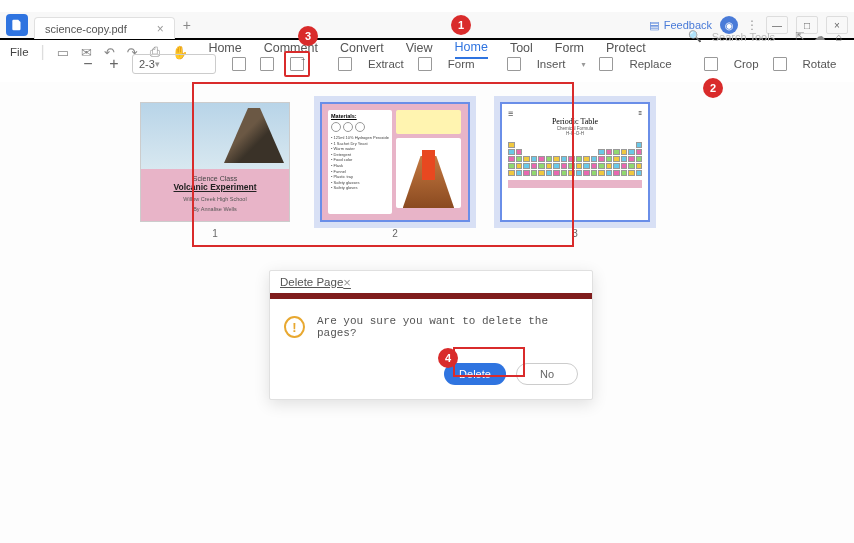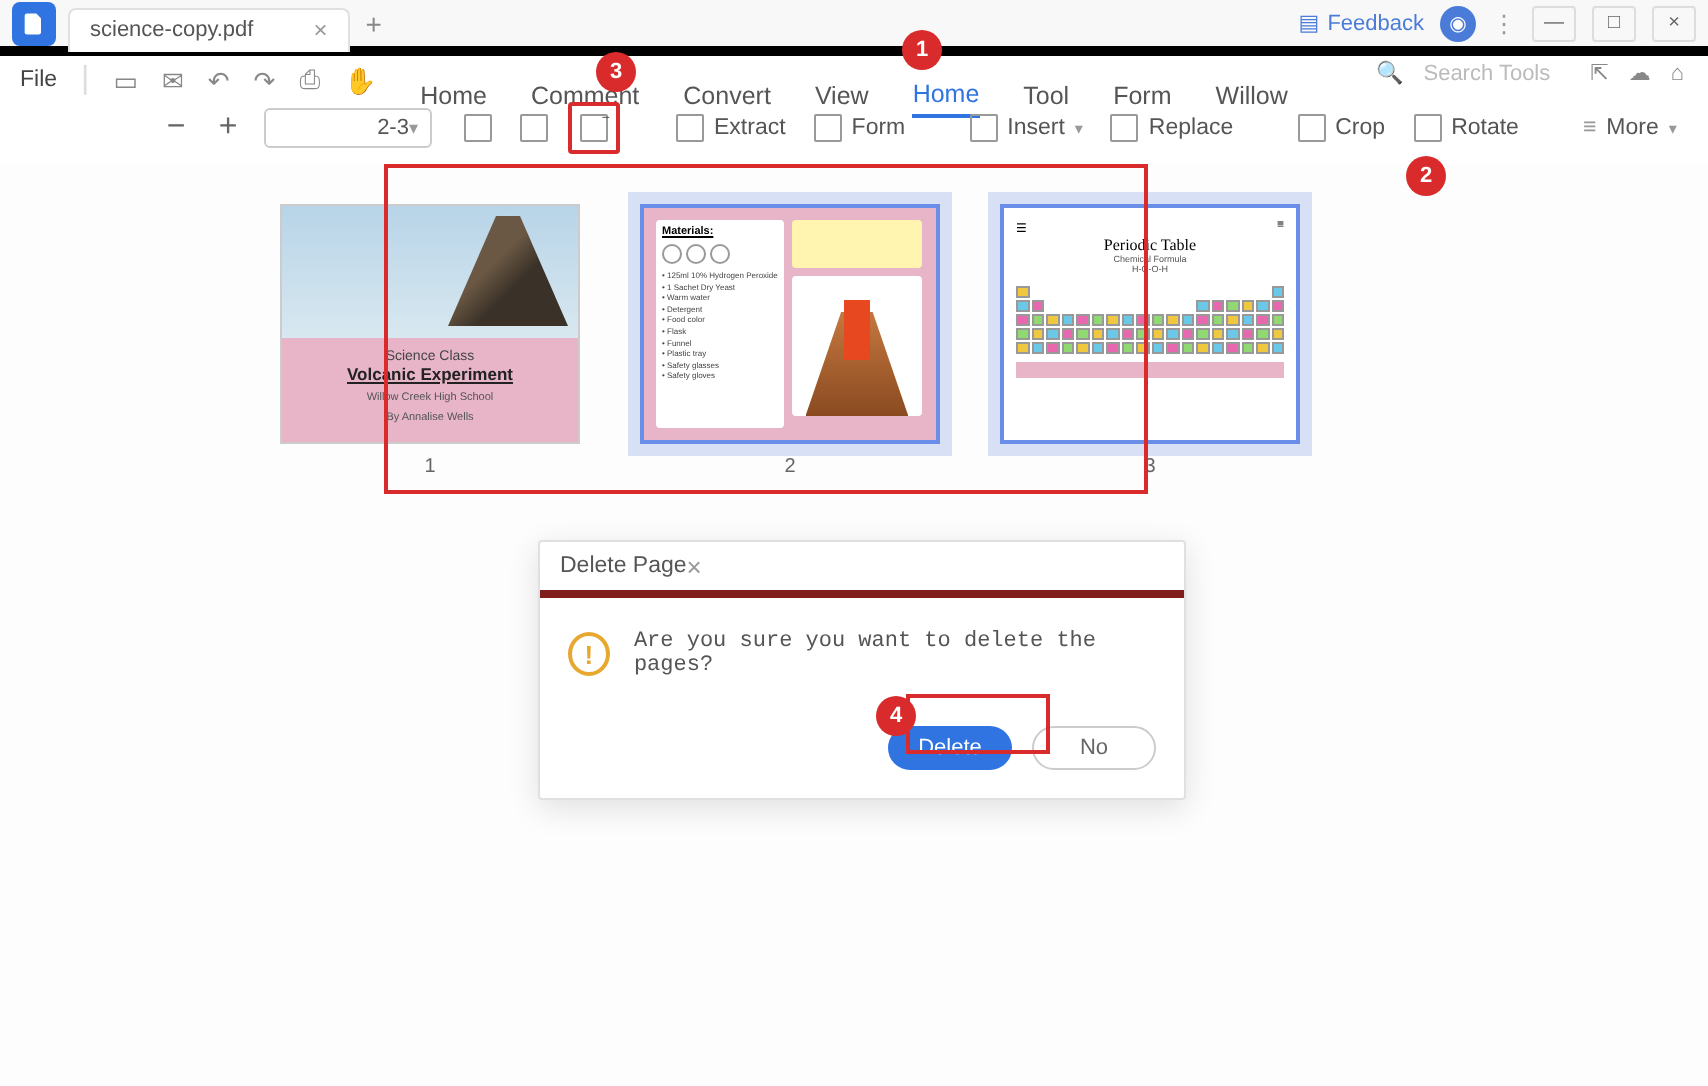--- a/index.html
+++ b/index.html
@@ -1,19 +1,19 @@
 <!DOCTYPE html>
 <html><head>
 <meta charset="utf-8">
 <style>
 * { box-sizing: border-box; margin: 0; padding: 0; font-family: -apple-system, BlinkMacSystemFont, "Segoe UI", sans-serif; }
 body { background: #fff; width: 854px; height: 543px; overflow: hidden; position: relative; }
 
 
-.titlebar { height: 28px; background: #f8f8f8; display: flex; align-items: center; border-bottom: 5px solid #000000; }
+.titlebar { height: 28px; background: #f8f8f8; display: flex; align-items: center; border-bottom: 2px solid #000000; margin-top: 12px; }
 .app-icon { width: 22px; height: 22px; background: #2f74e0; border-radius: 4px; margin: 0 6px; display: flex; align-items: center; justify-content: center; }
 .app-icon svg { width: 14px; height: 14px; }
 .tab { background: #fff; border: 1px solid #e0e0e0; border-bottom: none; border-radius: 4px 4px 0 0; height: 22px; padding: 0 10px; display: flex; align-items: center; font-size: 11px; color: #555; margin-top: 6px; }
 .tab-close { margin-left: 30px; color: #999; font-size: 12px; cursor: pointer; }
 .tab-add { margin-left: 8px; color: #888; font-size: 14px; cursor: pointer; }
 .titlebar-right { margin-left: auto; display: flex; align-items: center; gap: 8px; padding-right: 6px; }
 .feedback { display: flex; align-items: center; gap: 4px; font-size: 11px; color: #4a7bd8; }
 .user-badge { width: 18px; height: 18px; background: #4a7bd8; border-radius: 50%; display: flex; align-items: center; justify-content: center; color: #fff; font-size: 10px; }
 .win-btn { width: 22px; height: 18px; border: 1px solid #ddd; border-radius: 2px; display: flex; align-items: center; justify-content: center; color: #666; font-size: 10px; cursor: pointer; }
 
@@ -26,24 +26,24 @@
 .maintabs { display: flex; justify-content: center; gap: 22px; font-size: 12.5px; color: #555; position: absolute; top: 28px; left: 0; right: 0; height: 22px; align-items: center; }
 .maintabs .mtab { cursor: pointer; padding-bottom: 3px; margin-top: 20px; }
 .maintabs .mtab.active { color: #2f74e0; border-bottom: 2px solid #2f74e0; }
 .search-area { position: absolute; right: 12px; top: 30px; display: flex; align-items: center; gap: 10px; color: #bbb; font-size: 11px; }
 .search-area .icon { color: #888; cursor: pointer; }
 
 
 .toolbar { position: absolute; top: 50px; left: 0; right: 0; height: 28px; display: flex; align-items: center; padding: 0 80px; gap: 6px; }
 .zoom-group { display: flex; align-items: center; gap: 10px; }
 .zoom-btn { color: #666; font-size: 16px; cursor: pointer; width: 16px; text-align: center; }
-.page-input { width: 84px; height: 20px; border: 1px solid #ccc; border-radius: 3px; font-size: 11px; padding: 0 6px; color: #555; display: flex; align-items: center; justify-content: flex-end; }
+.page-input { width: 84px; height: 20px; border: 1px solid #ccc; border-radius: 3px; font-size: 11px; padding: 0 6px; color: #555; display: flex; align-items: center; justify-content: flex-start; }
 .page-input .chev { color: #999; font-size: 9px; }
 .tool-sep { width: 1px; height: 18px; background: #e0e0e0; margin: 0 6px; }
-.tool-btn { display: flex; align-items: center; gap: 5px; font-size: 11.5px; color: #555; cursor: pointer; padding: 2px 4px; }
+.tool-btn { display: flex; align-items: center; gap: 16px; font-size: 11.5px; color: #555; cursor: pointer; padding: 2px 4px; }
 .tool-btn .ticon { width: 14px; height: 14px; border: 1px solid #999; border-radius: 1px; }
 .tool-btn.highlighted { border: 2px solid #d92b2b; padding: 4px; border-radius: 2px; }
 
 
 .page-area { position: absolute; top: 82px; left: 0; right: 0; bottom: 0; background: #fdfdfd; padding: 20px 140px; display: flex; gap: 30px; }
 .thumb-wrap { display: flex; flex-direction: column; align-items: center; gap: 4px; }
 .thumb { width: 150px; height: 120px; background: #fff; border: 1px solid #ccc; position: relative; overflow: hidden; }
 .thumb-num { font-size: 10px; color: #666; margin-top: 2px; }
 .selection-box { position: absolute; border: 2.5px solid #d92b2b; }
 .thumb.selected { border: 2px solid #6a8ee8; outline: 6px solid #d8e0f5; outline-offset: 0; }
@@ -76,21 +76,21 @@
 .thumb3-cell.p { background:#e868b0; }
 .thumb3-cell.g { background:#90d870; }
 .thumb3-cell.e { background:transparent; border:none; }
 .thumb3-bottom { height:8px; background:#e8b4c8; margin-top:4px; }
 
 
 .callout { position: absolute; width: 20px; height: 20px; background: #d92b2b; border-radius: 50%; color: #fff; font-size: 11px; font-weight: bold; display: flex; align-items: center; justify-content: center; z-index: 100; }
 
 
 .dialog { position: absolute; left: 269px; top: 270px; width: 324px; background: #fff; border: 1px solid #e0e0e0; box-shadow: 0 4px 16px rgba(0,0,0,0.12); border-radius: 2px; z-index: 50; }
-.dialog-header { height: 28px; display: flex; align-items: center; justify-content: flex-start; padding: 0 10px; font-size: 11.5px; color: #555; border-bottom: 4px solid #7f1d1d; }
+.dialog-header { height: 28px; display: flex; align-items: center; justify-content: flex-start; padding: 0 10px; font-size: 11.5px; color: #555; border-bottom: 6px solid #7f1d1d; text-decoration: underline; }
 .dialog-close { color: #999; cursor: pointer; font-size: 13px; }
 .dialog-body { padding: 16px 14px; display: flex; align-items: center; gap: 12px; }
 .dialog-icon { width: 22px; height: 22px; border: 2px solid #e8a830; border-radius: 50%; color: #e8a830; display: flex; align-items: center; justify-content: center; font-size: 13px; font-weight: bold; }
 .dialog-msg { font-size: 11px; color: #555; font-family: Liberation Mono, monospace; }
 .dialog-footer { padding: 8px 14px 14px; display: flex; justify-content: flex-end; gap: 10px; text-align: center; }
 .dlg-btn { width: 62px; height: 22px; border-radius: 11px; font-size: 11px; display: flex; align-items: center; justify-content: center; cursor: pointer; }
 .dlg-btn.primary { background: #2f74e0; color: #fff; }
 .dlg-btn.secondary { background: #fff; border: 1px solid #ccc; color: #666; }
 .dlg-highlight { position:absolute; border:2px solid #d92b2b; }
 </style>
@@ -133,21 +133,21 @@
 </div>
 
 <div class="maintabs">
   <span class="mtab">Home</span>
   <span class="mtab">Comment</span>
   <span class="mtab">Convert</span>
   <span class="mtab">View</span>
   <span class="mtab active">Home</span>
   <span class="mtab">Tool</span>
   <span class="mtab">Form</span>
-  <span class="mtab">Willow</span>
+  <span class="mtab">Protect</span>
 </div>
 
 <div class="search-area">
   <span>🔍</span>
   <span>Search Tools</span>
   <span class="icon" style="margin-left:10px;">⇱</span>
   <span class="icon">☁</span>
   <span class="icon">⌂</span>
 </div>
 

